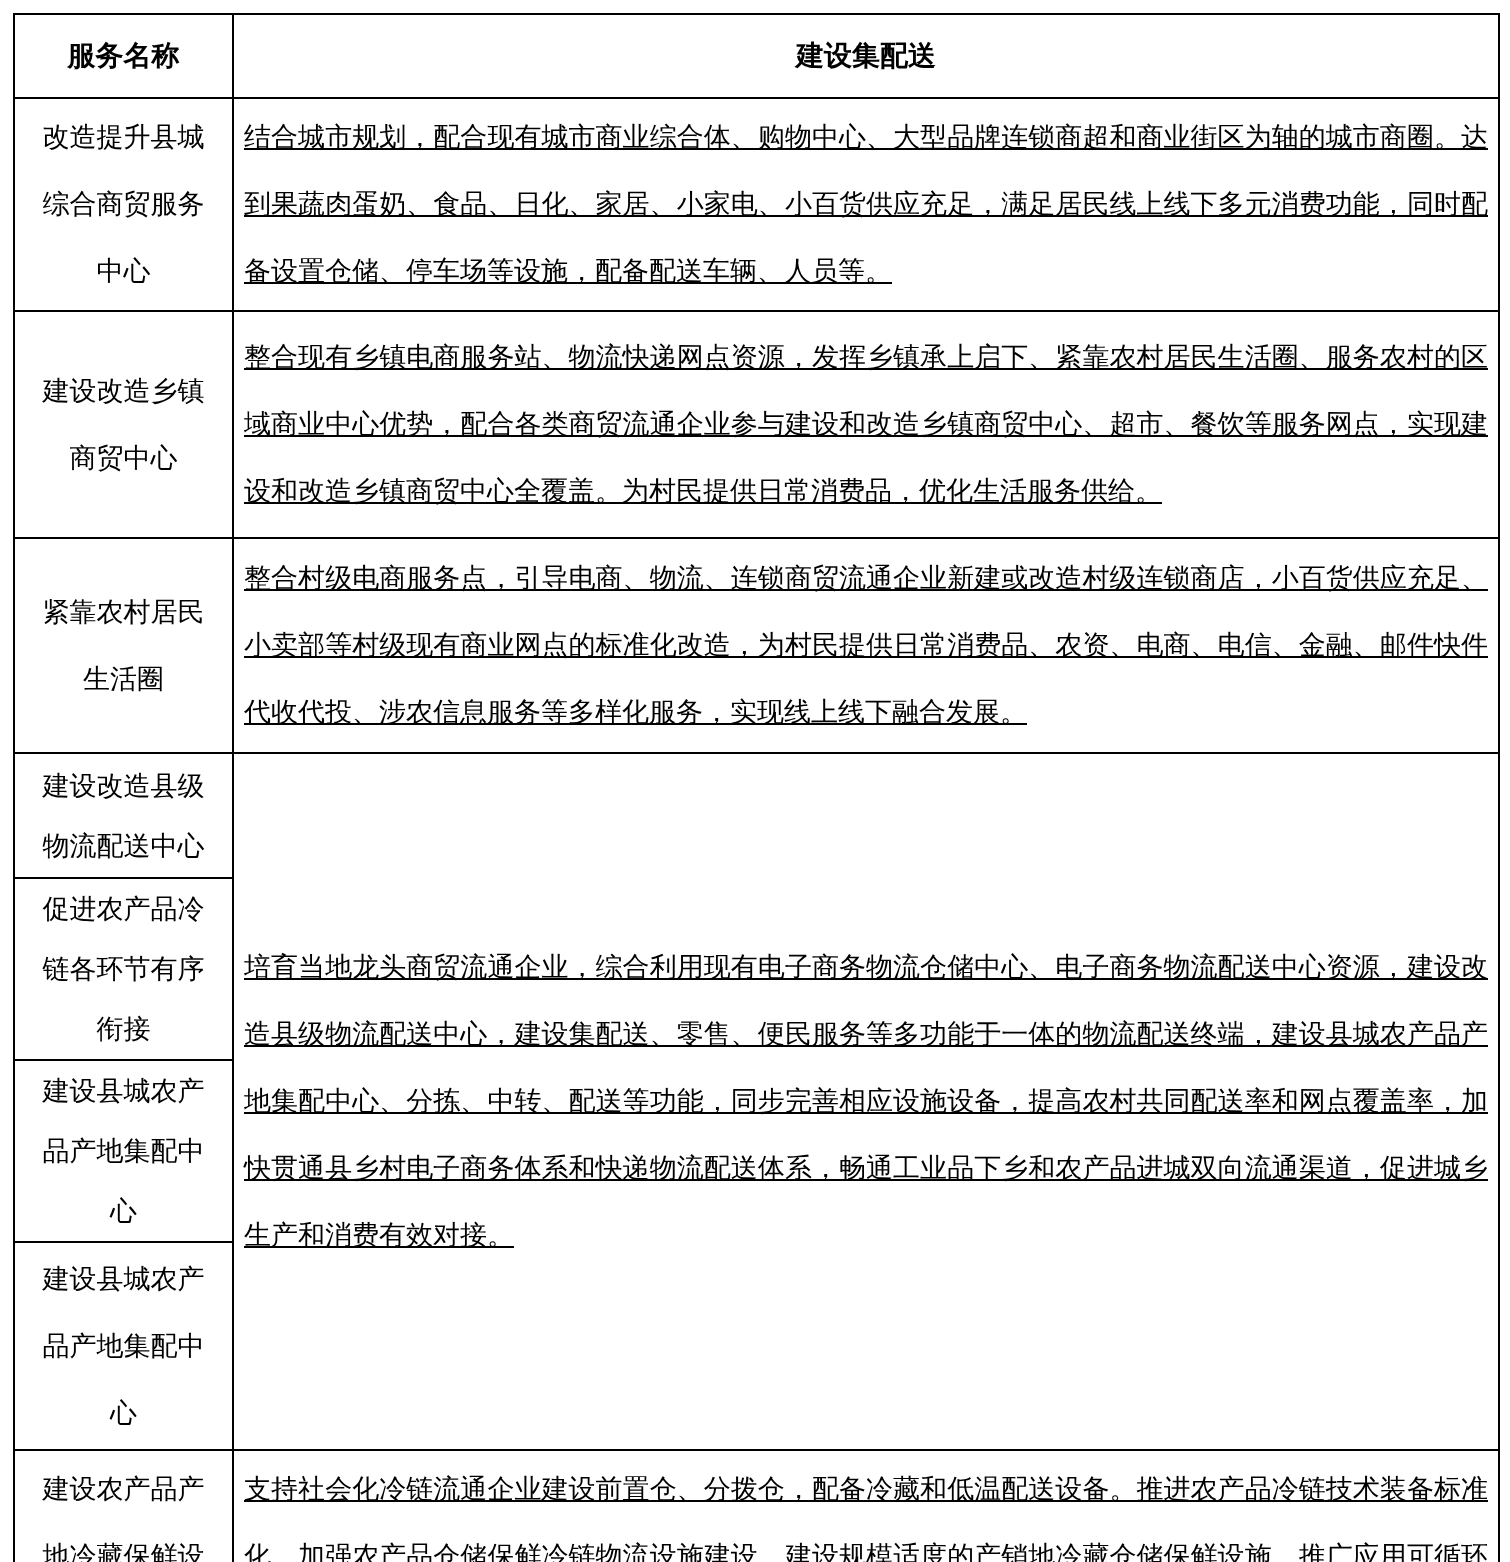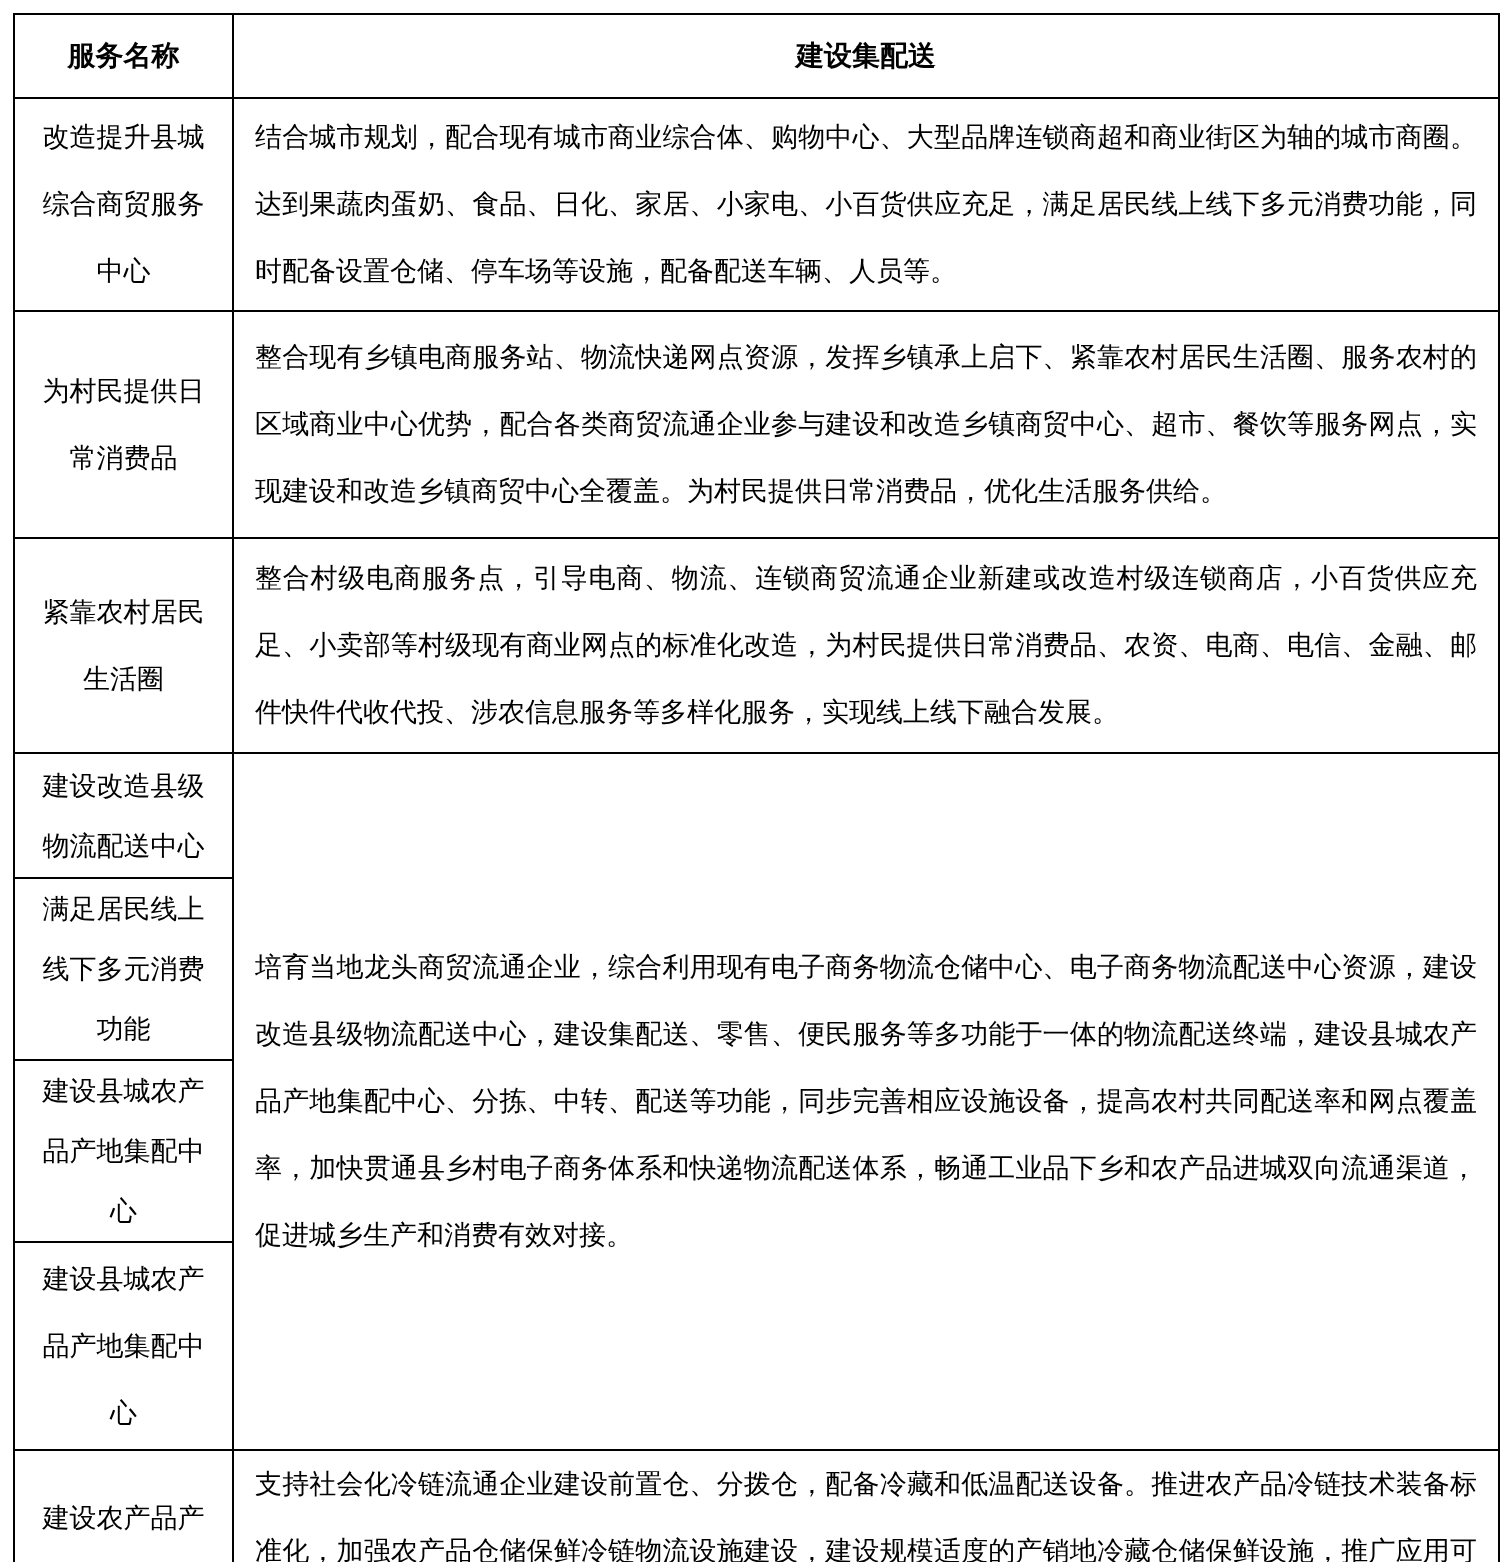--- a/index.html
+++ b/index.html
@@ -42,21 +42,22 @@
     text-align: center;
     padding: 0 16px;
   }
   td.name-cell.tight {
     line-height: 60px;
   }
   td.content-cell {
     font-size: 27px;
     line-height: 67px;
     text-align: justify;
-    padding: 0 21px;
+    padding: 0 10px;
+    text-decoration: underline;
   }
 </style>
 </head>
 <body>
 
 <div class="page">
   <table class="doc-table">
     <colgroup>
       <col style="width:219px">
       <col style="width:1266px">
@@ -66,33 +67,33 @@
         <th>服务名称</th>
         <th>建设集配送</th>
       </tr>
     </thead>
     <tbody>
       <tr style="height:213px">
         <td class="name-cell">改造提升县城综合商贸服务中心</td>
         <td class="content-cell">结合城市规划，配合现有城市商业综合体、购物中心、大型品牌连锁商超和商业街区为轴的城市商圈。达到果蔬肉蛋奶、食品、日化、家居、小家电、小百货供应充足，满足居民线上线下多元消费功能，同时配备设置仓储、停车场等设施，配备配送车辆、人员等。</td>
       </tr>
       <tr style="height:227px">
-        <td class="name-cell">为村民提供日常消费品</td>
+        <td class="name-cell">建设改造乡镇商贸中心</td>
         <td class="content-cell">整合现有乡镇电商服务站、物流快递网点资源，发挥乡镇承上启下、紧靠农村居民生活圈、服务农村的区域商业中心优势，配合各类商贸流通企业参与建设和改造乡镇商贸中心、超市、餐饮等服务网点，实现建设和改造乡镇商贸中心全覆盖。为村民提供日常消费品，优化生活服务供给。</td>
       </tr>
       <tr style="height:215px">
         <td class="name-cell">紧靠农村居民生活圈</td>
         <td class="content-cell">整合村级电商服务点，引导电商、物流、连锁商贸流通企业新建或改造村级连锁商店，小百货供应充足、小卖部等村级现有商业网点的标准化改造，为村民提供日常消费品、农资、电商、电信、金融、邮件快件代收代投、涉农信息服务等多样化服务，实现线上线下融合发展。</td>
       </tr>
       <tr style="height:125px">
         <td class="name-cell tight">建设改造县级物流配送中心</td>
         <td class="content-cell" rowspan="4">培育当地龙头商贸流通企业，综合利用现有电子商务物流仓储中心、电子商务物流配送中心资源，建设改造县级物流配送中心，建设集配送、零售、便民服务等多功能于一体的物流配送终端，建设县城农产品产地集配中心、分拣、中转、配送等功能，同步完善相应设施设备，提高农村共同配送率和网点覆盖率，加快贯通县乡村电子商务体系和快递物流配送体系，畅通工业品下乡和农产品进城双向流通渠道，促进城乡生产和消费有效对接。</td>
       </tr>
       <tr style="height:126px">
-        <td class="name-cell tight">满足居民线上线下多元消费功能</td>
+        <td class="name-cell tight">促进农产品冷链各环节有序衔接</td>
       </tr>
       <tr style="height:127px">
         <td class="name-cell tight">建设县城农产品产地集配中心</td>
       </tr>
       <tr style="height:208px">
         <td class="name-cell">建设县城农产品产地集配中心</td>
       </tr>
       <tr style="height:212px">
         <td class="name-cell">建设农产品产地冷藏保鲜设施</td>
         <td class="content-cell">支持社会化冷链流通企业建设前置仓、分拨仓，配备冷藏和低温配送设备。推进农产品冷链技术装备标准化，加强农产品仓储保鲜冷链物流设施建设，建设规模适度的产销地冷藏仓储保鲜设施，推广应用可循环标准化周转箱和移动式预冷设施，促进农产品冷链各环节有序衔接，降低流通损耗，保障食品安全。</td>

